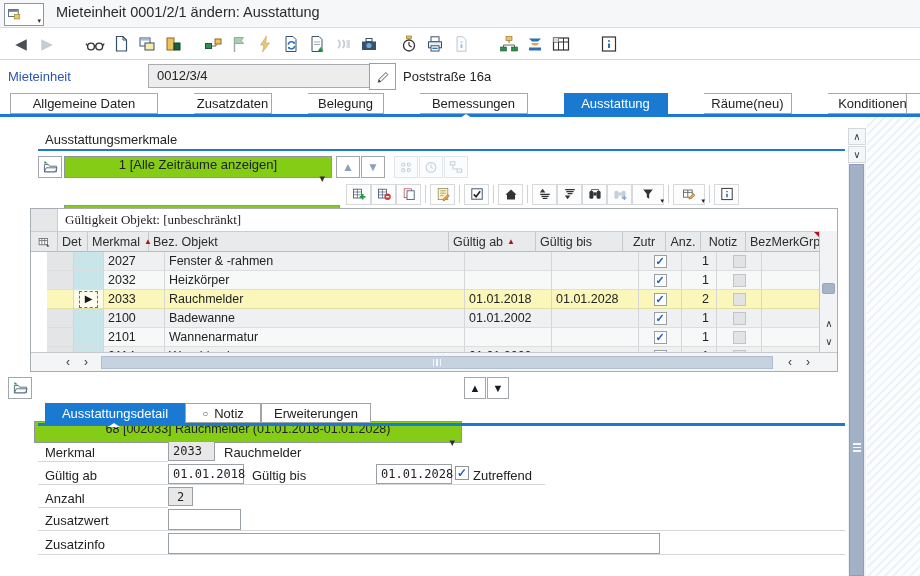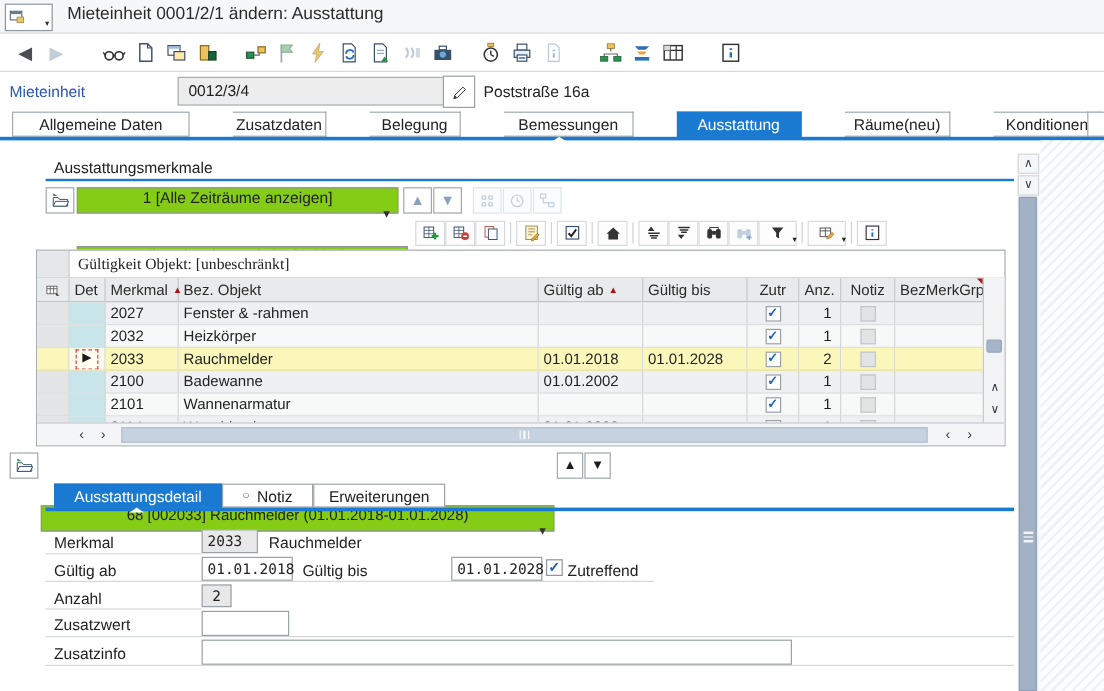--- a/index.html
+++ b/index.html
@@ -55,21 +55,21 @@
   
   .grid{position:absolute;left:30px;top:208px;width:808px;height:164px;border:1px solid #a7adb3;box-sizing:border-box;background:#fff;}
   .validity-row{height:22px;display:flex;border-bottom:1px solid #c9cdd1;font-family:Liberation Serif, serif;}
   .validity-sel{width:27px;background:#e6e7e8;border-right:1px solid #c9cdd1;box-sizing:border-box;}
   .validity-text{font-size:13px;color:#222;line-height:21px;padding-left:7px;}
   .hdr-row{height:20px;display:flex;background:#e9eaeb;}
   .hcell{box-sizing:border-box;border-right:1px solid #c6c9cc;border-bottom:1px solid #b9bcc0;font-size:12.5px;color:#2b2b2b;display:flex;align-items:center;padding:0 4px;position:relative;}
   .sort-asc{color:#b0121b;font-size:8px;margin-left:4px;}
   .corner-red{position:absolute;right:0;top:0;width:0;height:0;border-left:5px solid transparent;border-top:5px solid #b0121b;}
   .rows-clip{height:102px;overflow:hidden;position:relative;}
-  .grow{height:19px;display:flex;}
+  .grow{height:19px;display:flex;margin-left:16px;}
   .gcell{box-sizing:border-box;border-right:1px solid #d4d6d8;border-bottom:1px solid #dcdedf;font-size:12.5px;display:flex;align-items:center;padding:0 4px;overflow:hidden;white-space:nowrap;}
   .rA{background:#eff0f1;} .rB{background:#f7f8f8;}
   .sel .gcell{background:#fbf7bb;border-bottom-color:#e4dfa6;}
   .c-rowsel{width:27px;background:#e4e5e6;}
   .c-det{width:30px;background:#c8e6ea;justify-content:center;padding:0;}
   .sel .c-det{background:#fcfbe9;}
   .c-merk{width:61px;}
   .c-bez{width:300px;}
   .c-gab{width:87px;} .c-gbis{width:87px;}
   .c-zutr{width:43px;justify-content:center;}

